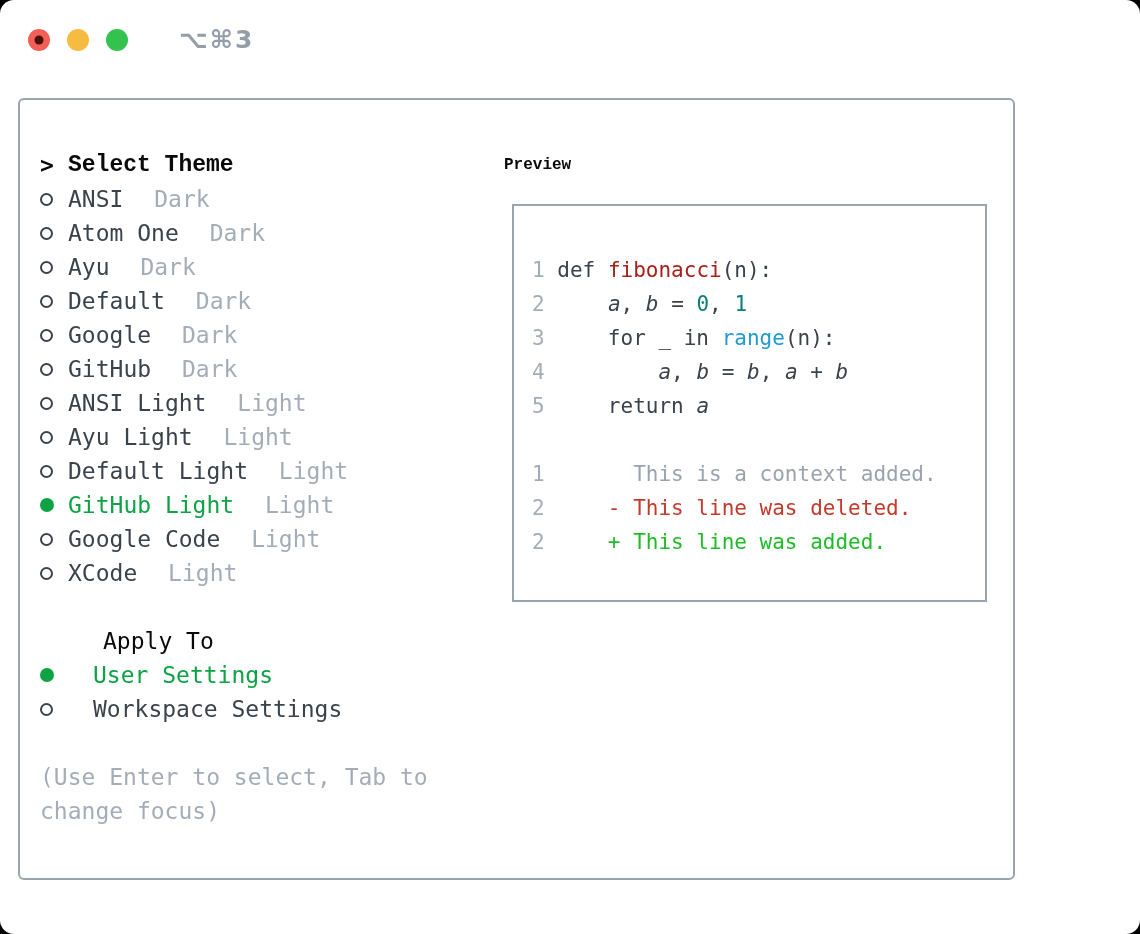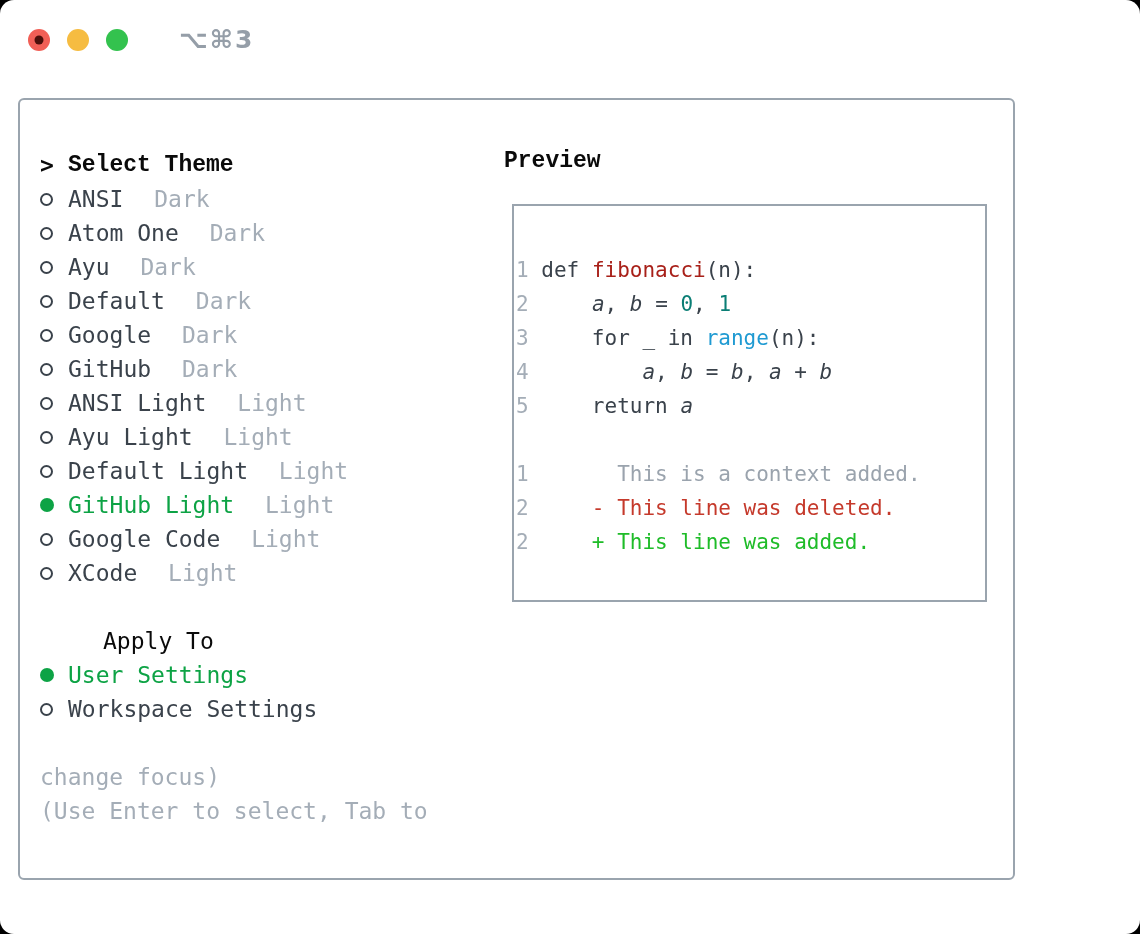--- a/index.html
+++ b/index.html
@@ -88,30 +88,30 @@
   }
   .radio.selected {
     width: 14px; height: 14px;
     border: none; background: var(--accent-green);
   }
   .header-text { font-weight: bold; color: var(--text-black); font-family: Liberation Mono, monospace; }
   .theme-name { color: var(--text-dark); }
   .theme-name.selected { color: var(--accent-green); text-align: center; }
   .theme-variant { color: var(--muted); margin-left: 17px; }
   .apply-label { color: var(--text-black); margin-left: 35px; }
-  .apply-option { color: var(--text-dark); }
+  .apply-option { color: var(--text-dark); margin-left: 25px; }
   .apply-option.selected { color: var(--accent-green); }
   .hint { color: var(--muted); }
   
-  .preview-header { height: 34px; display: flex; align-items: flex-start; font-size: 23px; }
+  .preview-header { height: 34px; display: flex; align-items: center; font-size: 16px; }
   .preview-box {
     margin-top: 22px; margin-left: 8px;
     width: 475px; height: 398px;
     border: 2px solid var(--border);
-    padding: 47px 0 0 2px;
+    padding: 47px 0 0 18px;
     overflow: hidden;
   }
   .pline {
     height: 34px; line-height: 34px;
     font-size: 21px; white-space: pre;
   }
   .tok-ln  { color: var(--muted); }
   .tok-c   { color: var(--text-dark); }
   .tok-f   { color: var(--func-red); }
   .tok-n   { color: var(--num-teal); }
@@ -165,22 +165,22 @@
         <span class="apply-label">Apply To</span>
       </div>
 
       <div id="apply-list">
           <div class="row"><span class="marker"><span class="radio selected"></span></span><span class="apply-option selected">User Settings</span></div>
           <div class="row"><span class="marker"><span class="radio"></span></span><span class="apply-option">Workspace Settings</span></div>
         </div>
 
       <div class="row spacer"></div>
 
+      <div class="row hint">(Use Enter to select, Tab to</div>
       <div class="row hint">change focus)</div>
-      <div class="row hint">(Use Enter to select, Tab to</div>
     </div>
 
     <div class="right-col">
       <div class="preview-header">
         <span class="header-text">Preview</span>
       </div>
       <div class="preview-box" id="preview-box">
           <div class="pline"><span class="tok-ln">1 </span><span class="tok-c">def </span><span class="tok-f">fibonacci</span><span class="tok-c">(n):</span></div>
           <div class="pline"><span class="tok-ln">2 </span><span class="tok-c">    </span><span class="tok-v">a</span><span class="tok-c">, </span><span class="tok-v">b</span><span class="tok-c"> = </span><span class="tok-n">0</span><span class="tok-c">, </span><span class="tok-n">1</span></div>
           <div class="pline"><span class="tok-ln">3 </span><span class="tok-c">    for _ in </span><span class="tok-b">range</span><span class="tok-c">(n):</span></div>

